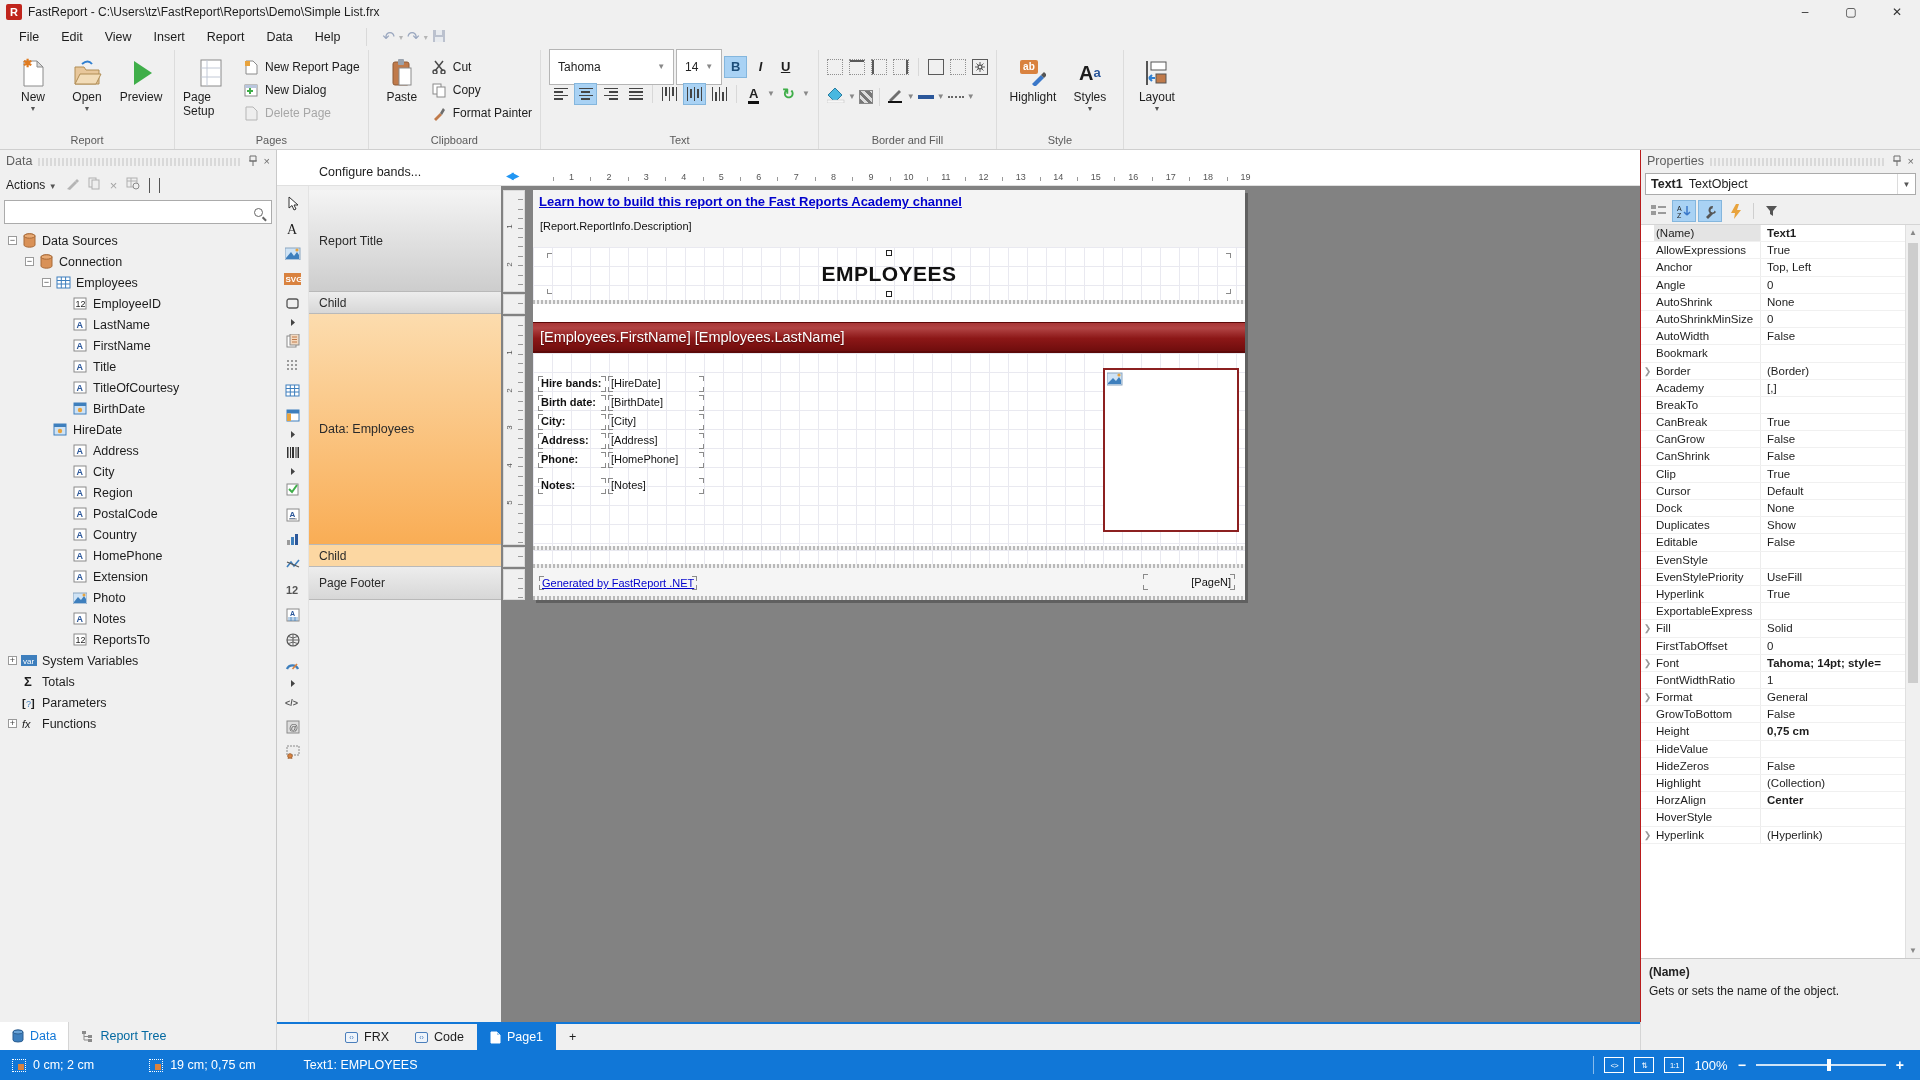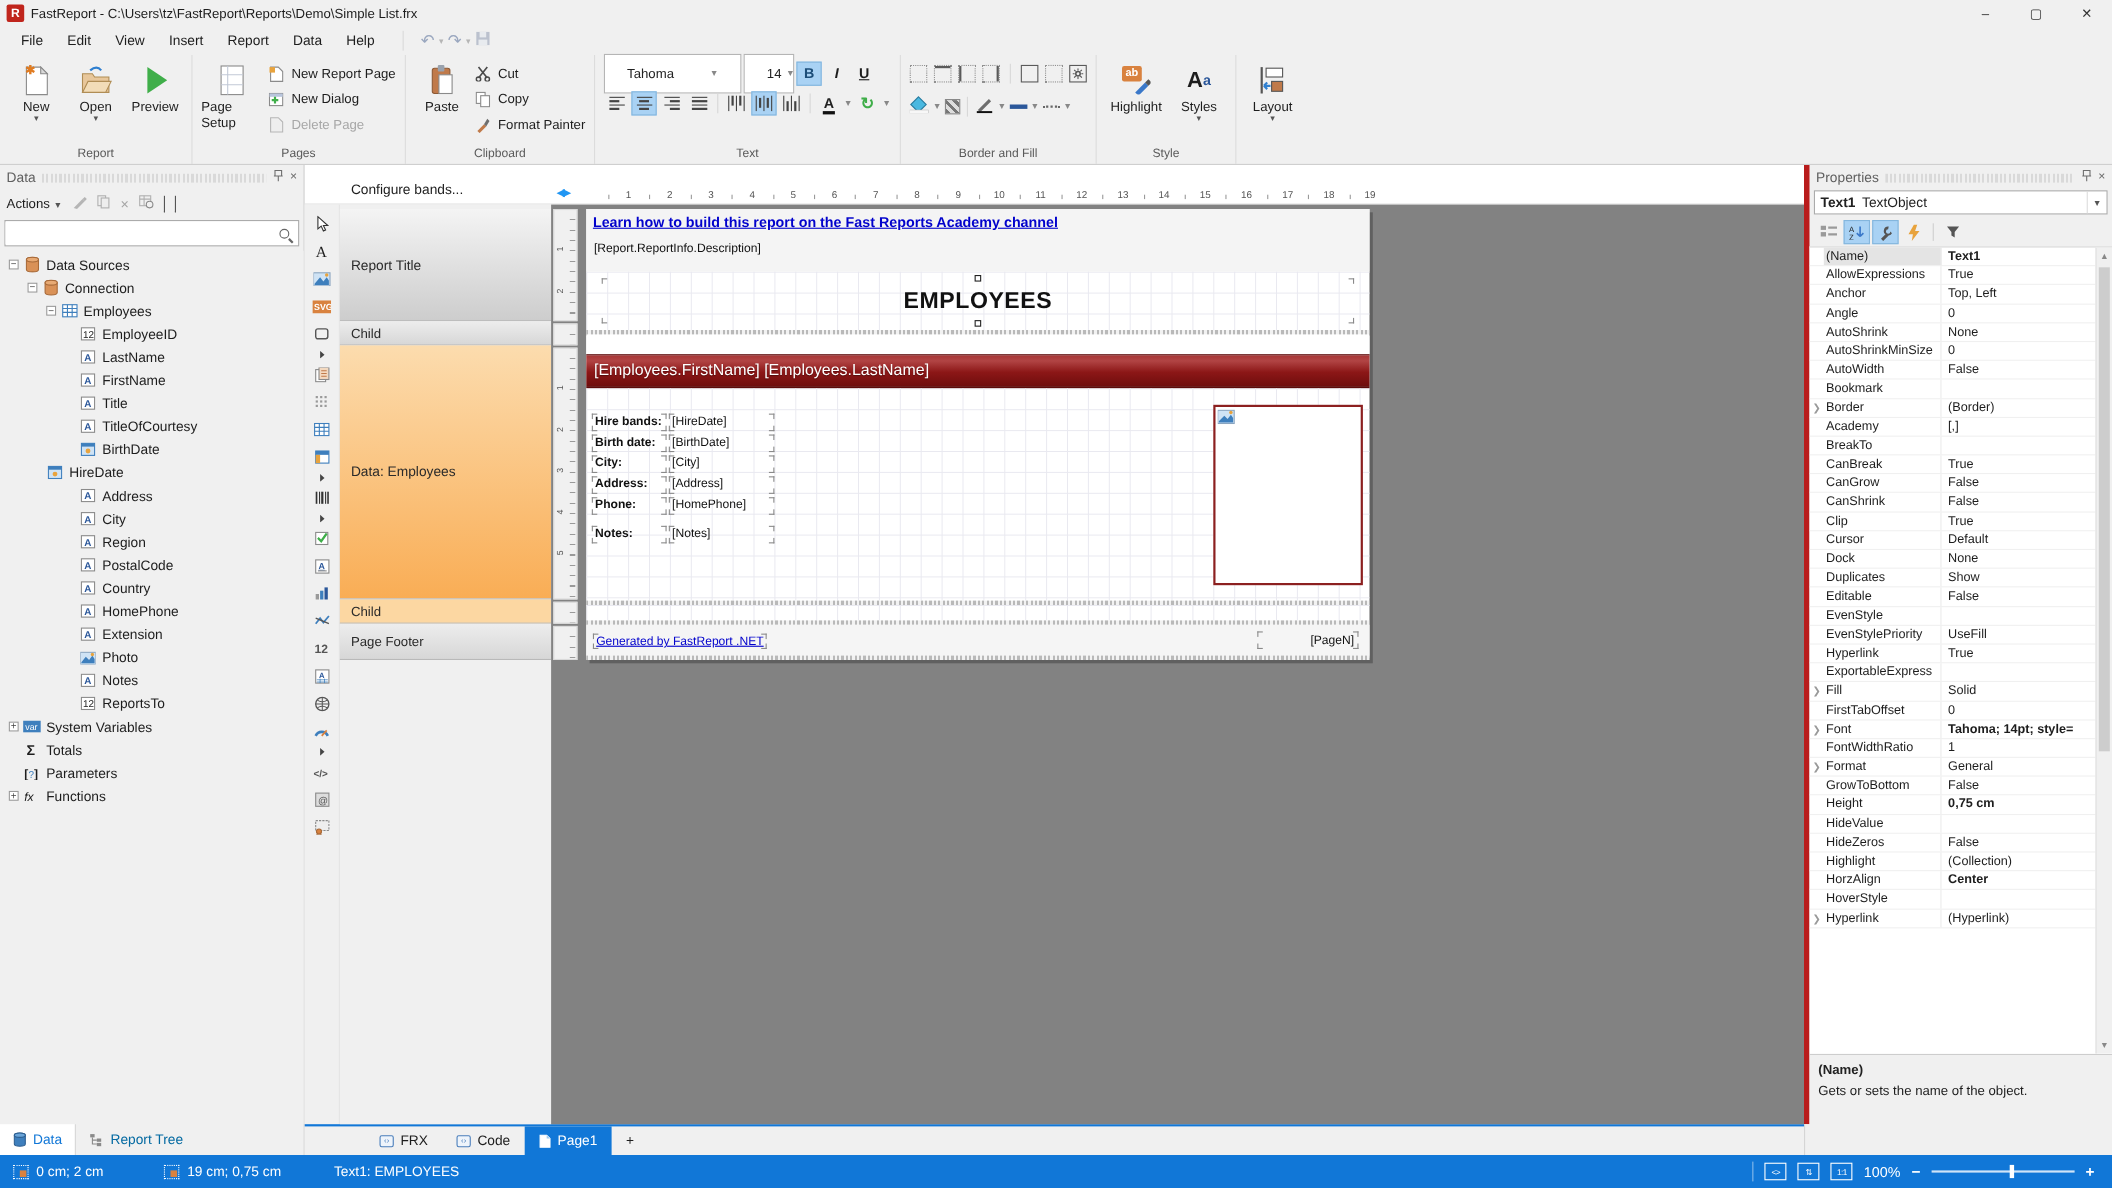--- a/index.html
+++ b/index.html
@@ -30,21 +30,21 @@
   .rg-body { flex:1; display:flex; align-items:flex-start; padding:4px 8px 0 8px; gap:4px; }
   .rg-label { font-size:11px; color:#5a5a5a; text-align:center; padding:1px 0 3px; }
   .bigbtn { width:50px; display:flex; flex-direction:column; align-items:center; font-size:12px; color:#1d1d1d; padding-top:2px; }
   .bigbtn .bicon { height:34px; display:flex; align-items:center; justify-content:center; }
   .bigbtn .dd { font-size:7px; color:#555; margin-top:1px; }
   .vstack { display:flex; flex-direction:column; justify-content:flex-start; gap:3px; padding-top:3px; }
   .srow { display:flex; align-items:center; gap:6px; font-size:12px; height:20px; color:#1d1d1d; }
   .srow.disabled { color:#a7a7a7; }
   .srow .sicon { width:16px; height:16px; display:flex; align-items:center; justify-content:center; }
   
-  .combo { background:#fff; border:1px solid #b5b5b5; height:36px; display:flex; align-items:center; padding:0 20px; font-size:12px; }
+  .combo { background:#fff; border:1px solid #b5b5b5; height:36px; display:flex; align-items:center; padding:0 8px; font-size:12px; }
   .combo .cdd { margin-left:auto; color:#888; font-size:8px; padding-left:4px; }
   .trow { display:flex; align-items:center; gap:2px; height:25px; }
   .tbtn { width:23px; height:22px; display:flex; align-items:center; justify-content:center; border:1px solid transparent; }
   .tbtn.active { background:#a9d2f4; border-color:#84b6dd; }
   .tsep { width:1px; height:18px; background:#d8d8d8; margin:0 3px; }
   .albars { display:flex; flex-direction:column; gap:2px; }
   .albars i { display:block; height:1.5px; background:#444; }
   .vbars { display:flex; gap:2px; align-items:center; height:14px; }
   .vbars i { display:block; width:1.5px; background:#444; }
   .fontbtn { font-weight:bold; font-size:13px; color:#1d1d1d; }
@@ -146,21 +146,21 @@
   #band-fields { top:163px; height:193px; }
   .frow { position:absolute; height:16px; display:flex; }
   .flabel { width:68px; font-size:11px; font-weight:bold; color:#111; padding:1px 0 0 3px; }
   .fvalue { width:96px; font-size:11px; color:#111; padding:1px 0 0 3px; margin-left:2px; }
   #picbox { position:absolute; left:570px; top:15px; width:136px; height:164px; border:2px solid #8c2020; background:#fff; }
   #band-footer { top:378px; height:30px; background:#f5f5f5; }
   #footer-link { position:absolute; left:6px; top:8px; font-size:11px; color:#0202cc; text-decoration:underline; padding:1px 3px; }
   #page-num { position:absolute; right:10px; top:6px; width:92px; font-size:11px; color:#111; text-align:right; padding:2px 4px; }
 
   
-  #right-panel { width:280px; background:#f0f0f0; border-left:5px solid #b91c1c; display:flex; flex-direction:column; }
+  #right-panel { width:280px; background:#f0f0f0; border-left:1px solid #b91c1c; display:flex; flex-direction:column; }
   #obj-combo { margin:1px 4px 3px; background:#fff; border:1px solid #ababab; height:22px; display:flex; align-items:center; padding-left:5px; font-size:12.5px; }
   #obj-combo b { margin-right:6px; }
   #obj-dd { margin-left:auto; width:18px; height:20px; border-left:1px solid #dcdcdc; display:flex; align-items:center; justify-content:center; color:#555; font-size:8px; }
   #prop-toolbar { height:26px; display:flex; align-items:center; gap:2px; padding:0 5px; }
   .ptb { width:24px; height:22px; display:flex; align-items:center; justify-content:center; }
   .ptb.active { background:#a9d2f4; border:1px solid #84b6dd; }
   .ptsep { width:1px; height:16px; background:#cfcfcf; margin:0 3px; }
   #prop-grid { flex:1; background:#fff; border-top:1px solid #d5d5d5; position:relative; overflow:hidden; display:flex; }
   #prop-rows { flex:1; }
   .prow { height:17.2px; display:flex; border-bottom:1px solid #f0f0f0; font-size:11.5px; }
@@ -656,21 +656,21 @@
           <span class="texp none">−</span>
           <span class="ticon" style="display: inline-flex;">
             <svg width="14" height="13">
               <rect x="1" y="1" width="12" height="11" fill="#cfe3f5" stroke="#3e7fbd"></rect>
               <rect x="1" y="1" width="12" height="3" fill="#3e7fbd"></rect>
               <circle cx="7" cy="8" r="2.2" fill="#e8a33d"></circle>
             </svg>
           </span>
           <span>BirthDate</span>
         </div>
-        <div class="trow2" style="padding-left: 29px;">
+        <div class="trow2" style="padding-left: 39px;">
           <span class="texp none">−</span>
           <span class="ticon" style="display: inline-flex;">
             <svg width="14" height="13">
               <rect x="1" y="1" width="12" height="11" fill="#cfe3f5" stroke="#3e7fbd"></rect>
               <rect x="1" y="1" width="12" height="3" fill="#3e7fbd"></rect>
               <circle cx="7" cy="8" r="2.2" fill="#e8a33d"></circle>
             </svg>
           </span>
           <span>HireDate</span>
         </div>

